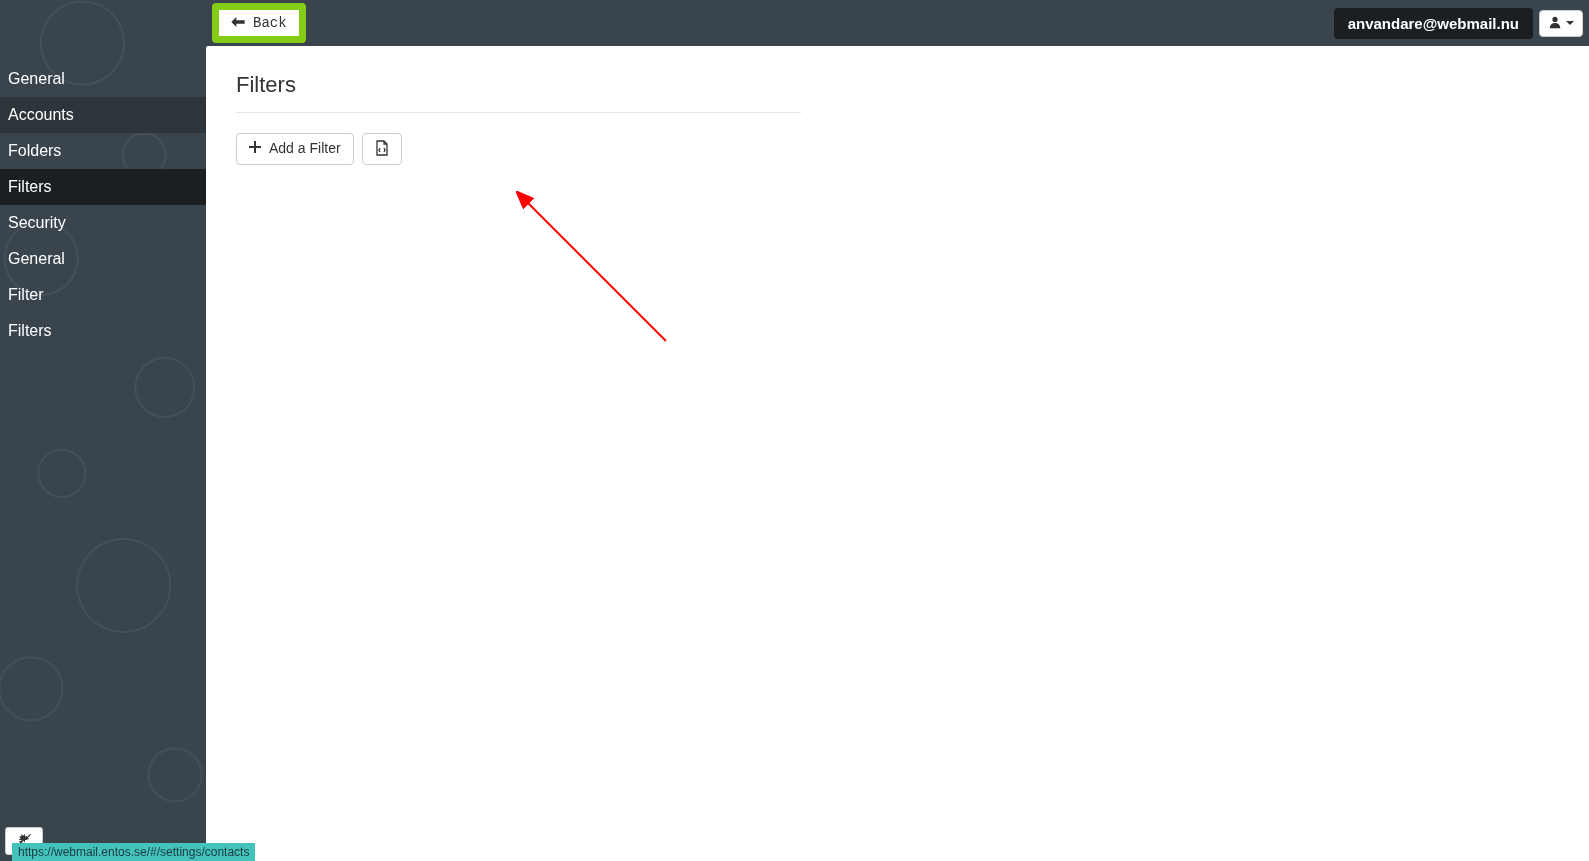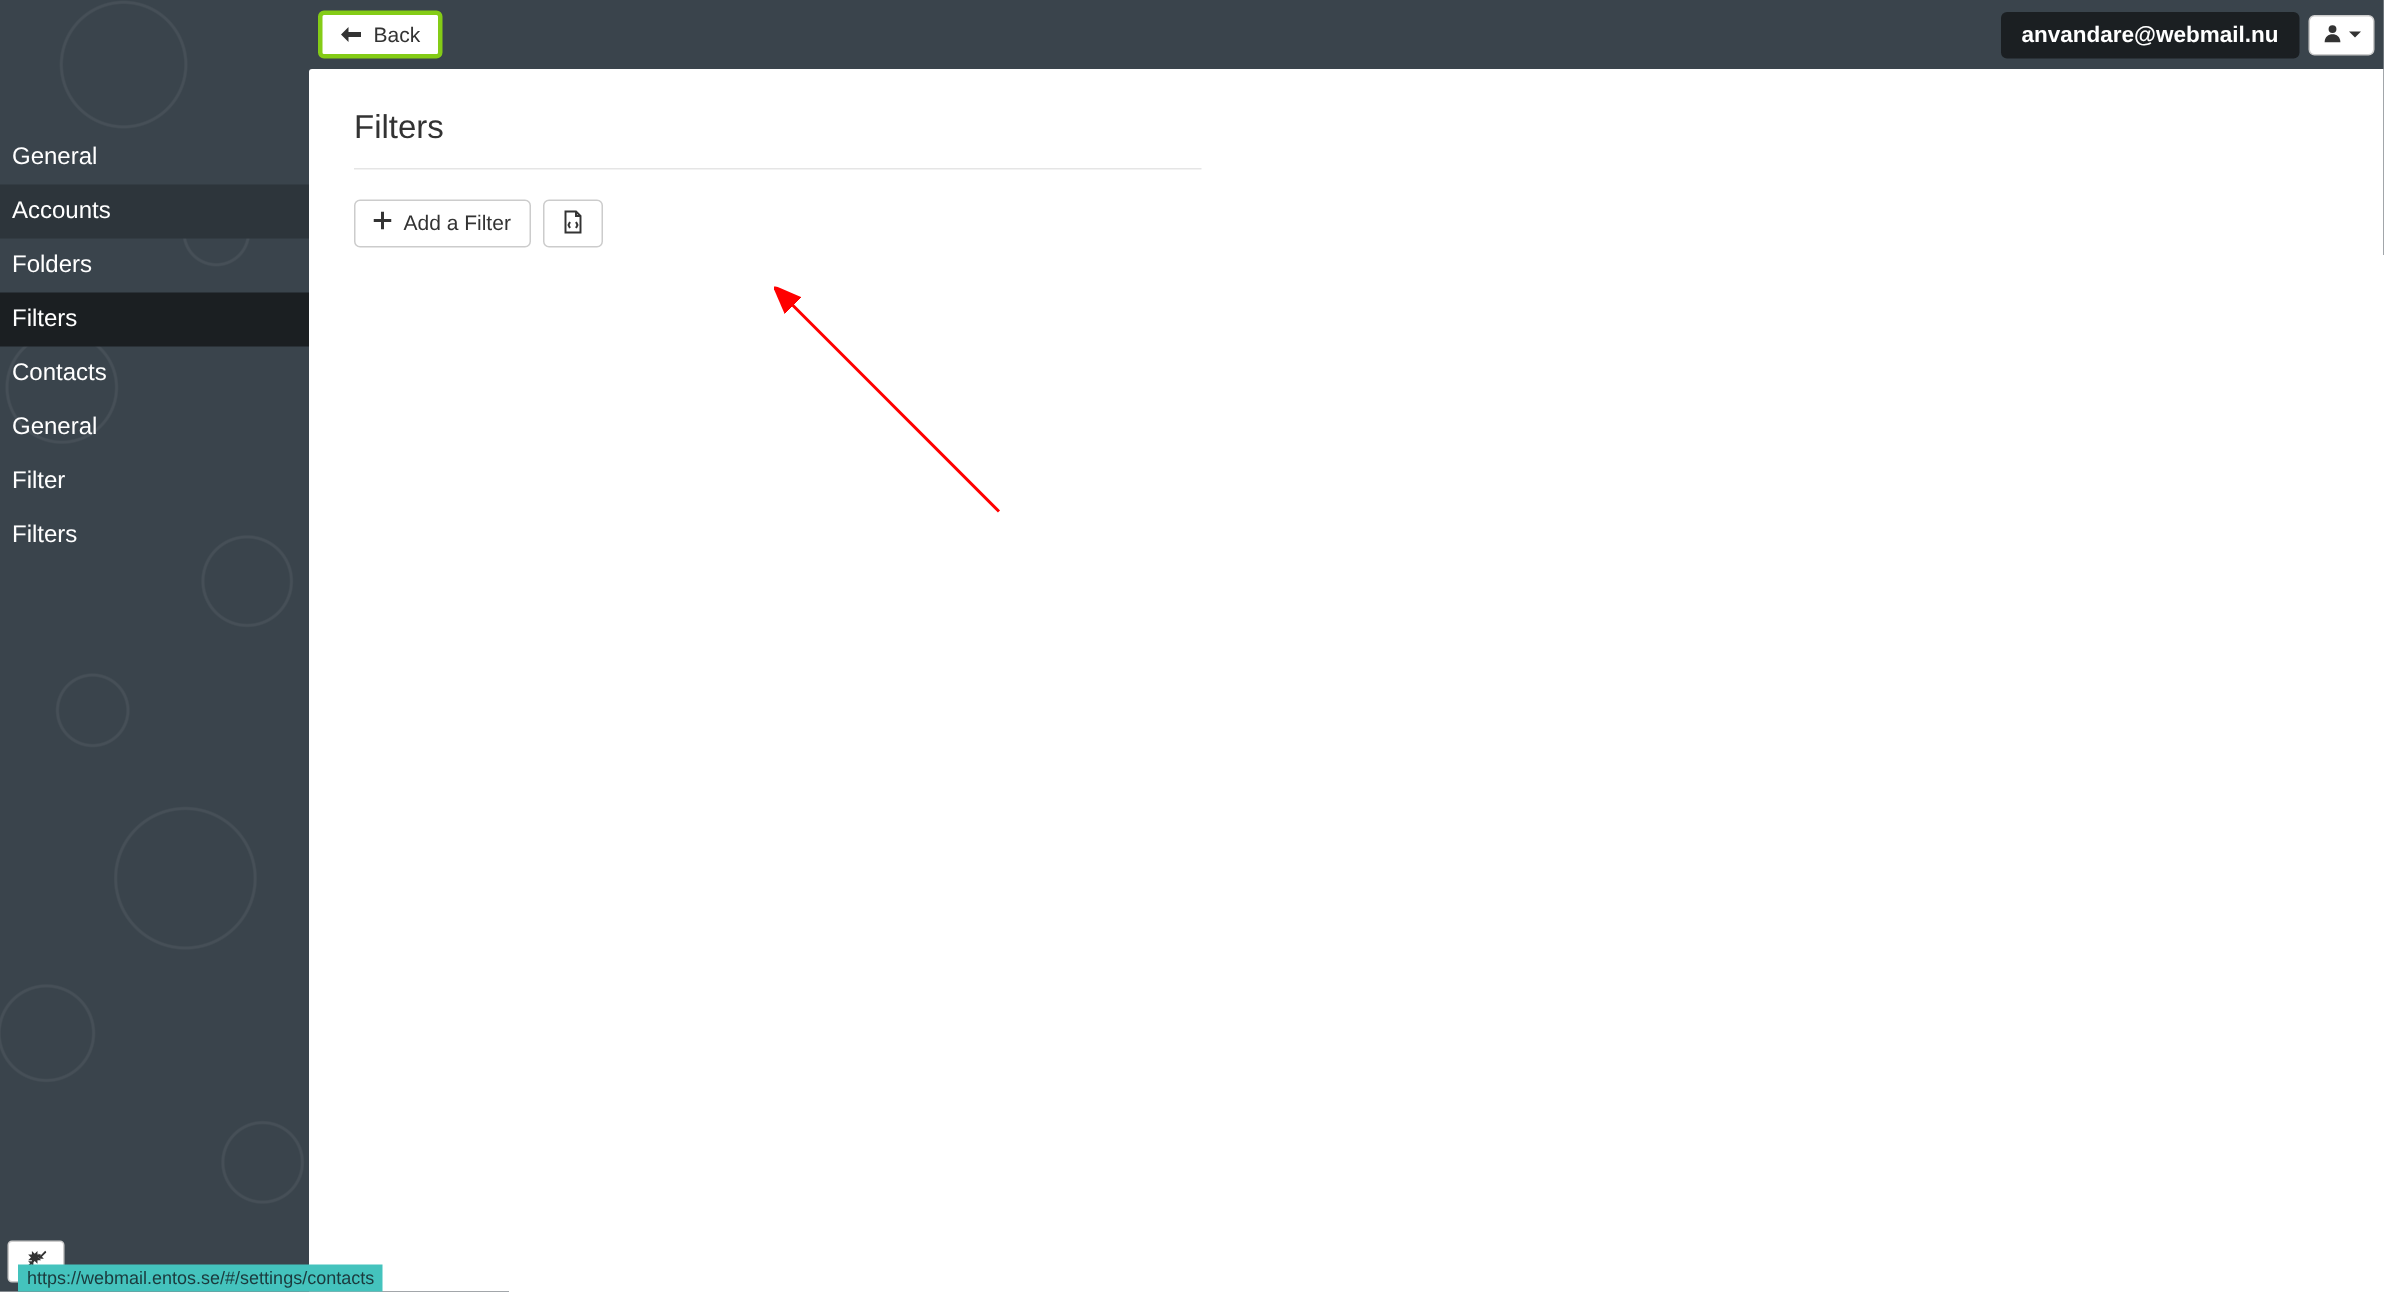--- a/index.html
+++ b/index.html
@@ -34,21 +34,21 @@
         radial-gradient(circle at 70% 18%, transparent 20px, #fff 21px, #fff 22px, transparent 23px),
         radial-gradient(circle at 20% 30%, transparent 35px, #fff 36px, #fff 37px, transparent 38px),
         radial-gradient(circle at 80% 45%, transparent 28px, #fff 29px, #fff 30px, transparent 31px),
         radial-gradient(circle at 30% 55%, transparent 22px, #fff 23px, #fff 24px, transparent 25px),
         radial-gradient(circle at 60% 68%, transparent 45px, #fff 46px, #fff 47px, transparent 48px),
         radial-gradient(circle at 15% 80%, transparent 30px, #fff 31px, #fff 32px, transparent 33px),
         radial-gradient(circle at 85% 90%, transparent 25px, #fff 26px, #fff 27px, transparent 28px);
     }
     .sidebar-nav {
       position: relative;
-      padding-top: 87px;
+      padding-top: 61px;
     }
     .sidebar-item {
       color: #fff;
       font-size: 16px;
       padding: 9px 8px 9px 8px;
       cursor: pointer;
       white-space: nowrap;
     }
     .sidebar-item.active {
       background: #1b1f22;
@@ -83,29 +83,30 @@
     .topbar {
       height: 46px;
       background: #3a444c;
       display: flex;
       align-items: center;
       justify-content: space-between;
       padding: 0 6px 0 6px;
     }
     .btn-back {
       background: #fff;
-      border: 3px solid #84cc16;
+      border: 7px solid #84cc16;
       border-radius: 4px;
       padding: 5px 12px;
       font-size: 14px;
       color: #333;
       display: flex;
       align-items: center;
       gap: 8px;
       cursor: pointer;
+      font-family: Liberation Mono, monospace;
     }
     .btn-back svg { width: 14px; height: 10px; }
     .topbar-right {
       display: flex;
       align-items: center;
       gap: 6px;
     }
     .user-pill {
       background: #1b1f22;
       color: #fff;
@@ -199,21 +200,21 @@
 </head>
 <body>
 
 <aside class="sidebar">
   <div class="sidebar-bg"></div>
   <nav class="sidebar-nav">
     <div class="sidebar-item"><span>General</span></div>
     <div class="sidebar-item hover-state"><span>Accounts</span></div>
     <div class="sidebar-item"><span>Folders</span></div>
     <div class="sidebar-item active"><span>Filters</span></div>
-    <div class="sidebar-item"><span>Contacts</span></div>
+    <div class="sidebar-item"><span>Security</span></div>
     <div class="sidebar-item"><span>General</span></div>
     <div class="sidebar-item"><span>Filter</span></div>
     <div class="sidebar-item"><span>Filters</span></div>
   </nav>
   <button class="collapse-btn">
     <span>
       <svg viewBox="0 0 16 16" fill="#333">
           <path d="M5 1 L7 3 L9 1 L9 4 L12 4 L10 6 L12 8 L9 8 L9 11 L7 9 L5 11 L5 8 L2 8 L4 6 L2 4 L5 4 Z" transform="rotate(45 7 6)"></path>
           <polygon points="2,9 6,9 6,13 4.5,11.5 1,15 0,14 3.5,10.5"></polygon>
           <polygon points="14,7 10,7 10,3 11.5,4.5 15,1 16,2 12.5,5.5"></polygon>

